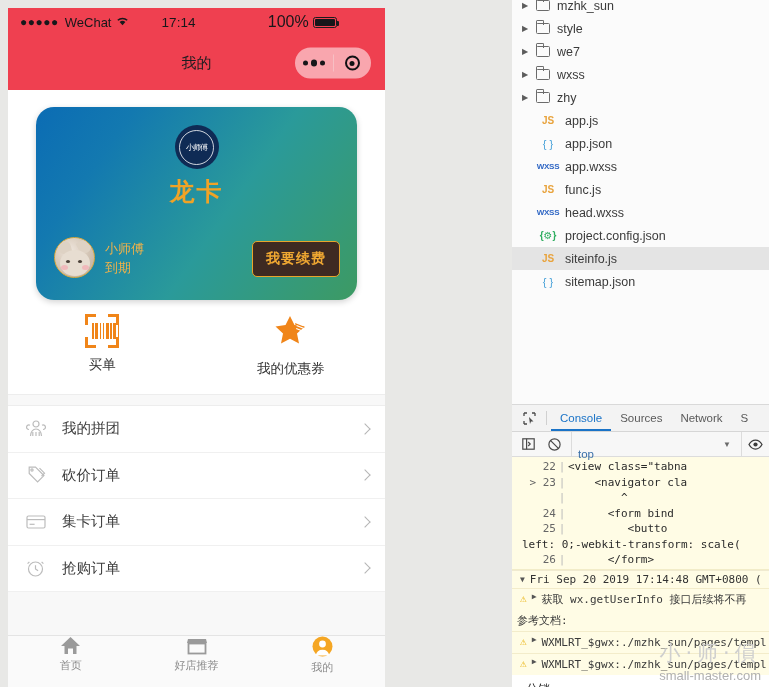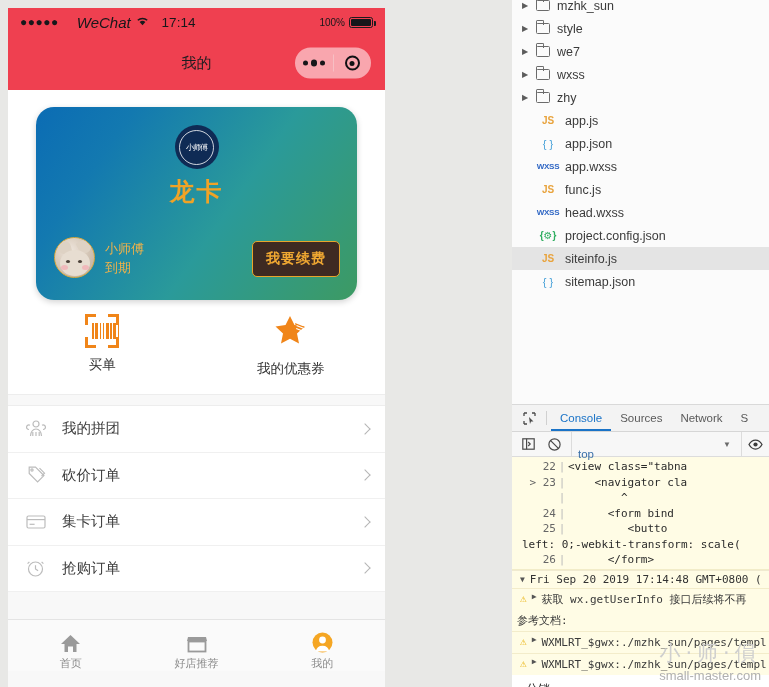--- a/index.html
+++ b/index.html
@@ -19,24 +19,24 @@
     overflow: hidden;
   }
   .statusbar {
     height: 28px; background: #ef4050;
     display: flex; align-items: center;
     padding: 0 12px; color: #17171a;
     font-size: 12.5px;
   }
   .sb-left { display: flex; align-items: center; gap: 4px; flex: 1; }
   .dots { letter-spacing: 0.5px; font-size: 12px; }
-  .carrier { font-size: 15px; margin-left: 14px; font-style: italic; }
+  .carrier { font-size: 13px; margin-left: 2px; }
   .wifi { margin-left: 1px; display:inline-block; }
   .sb-center { font-size: 13.5px; font-weight: 500; }
-  .sb-right { flex: 1; display: flex; align-items: center; justify-content: flex-end; gap: 4px; font-size: 10px; margin-left: 36px; }
+  .sb-right { flex: 1; display: flex; align-items: center; justify-content: center; gap: 4px; font-size: 16px; margin-left: 36px; }
   .battery {
     width: 24px; height: 11px; border: 1.3px solid #1b1b1e; border-radius: 2.5px;
     position: relative; padding: 1px;
   }
   .battery i { display: block; height: 100%; width: 100%; background: #16161a; border-radius: 1px; }
   .battery::after {
     content: ""; position: absolute; right: -3.5px; top: 3px;
     width: 2px; height: 5px; background: #1b1b1e; border-radius: 0 1px 1px 0;
   }
   .navbar {
@@ -149,23 +149,23 @@
     padding: 0 16px 0 18px; border-bottom: 1px solid #f0f0f0;
   }
   .row-ico { width: 26px; display: flex; align-items: center; color: #b9b9b9; }
   .row-label { flex: 1; font-size: 14.5px; color: #3c3c3c; margin-left: 10px; }
   .chev {
     width: 8px; height: 8px; border-top: 1.4px solid #b5b5b5; border-right: 1.4px solid #b5b5b5;
     transform: rotate(45deg);
   }
   
   .tabbar {
-    position: absolute; left: 0; right: 0; bottom: 16px; height: 52px;
+    position: absolute; left: 0; right: 0; bottom: 0; height: 52px;
     background: #fafafa; border-top: 1px solid #e4e4e4;
-    display: flex; align-items: flex-end;
+    display: flex; align-items: flex-start;
   }
   .tab { flex: 1; display: flex; flex-direction: column; align-items: center; gap: 3px; }
   .tab-label { font-size: 11px; color: #8b8b8b; }
   .tab.active .tab-label { color: #8b8b8b; }
 
   
   .devtools { position: absolute; left: 512px; top: 0; width: 257px; height: 687px; background: #fff; }
   .filetree { height: 405px; background: #fbfbfb; border-bottom: 1px solid #d9d9d9; overflow: hidden; padding-top: 0; }
   .ft-row {
     height: 23px; display: flex; align-items: center; font-size: 12.5px; color: #3b3b3b;

